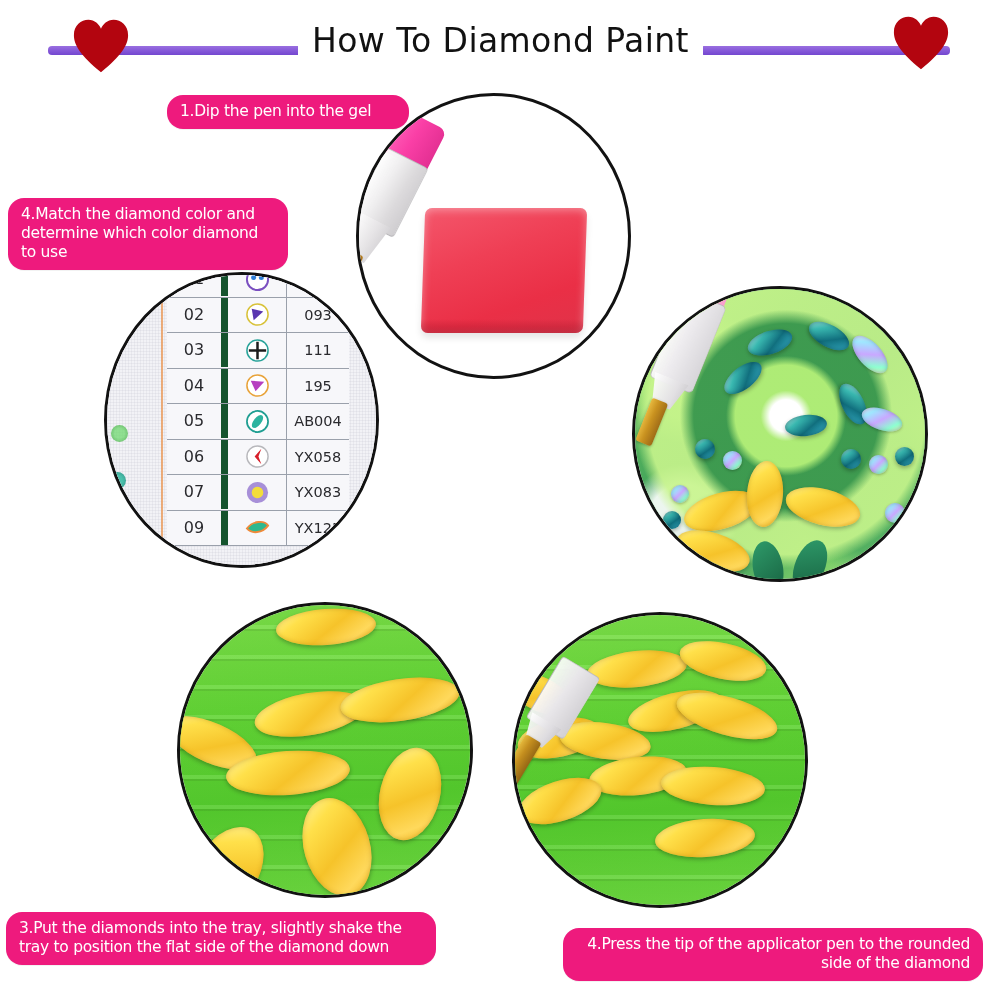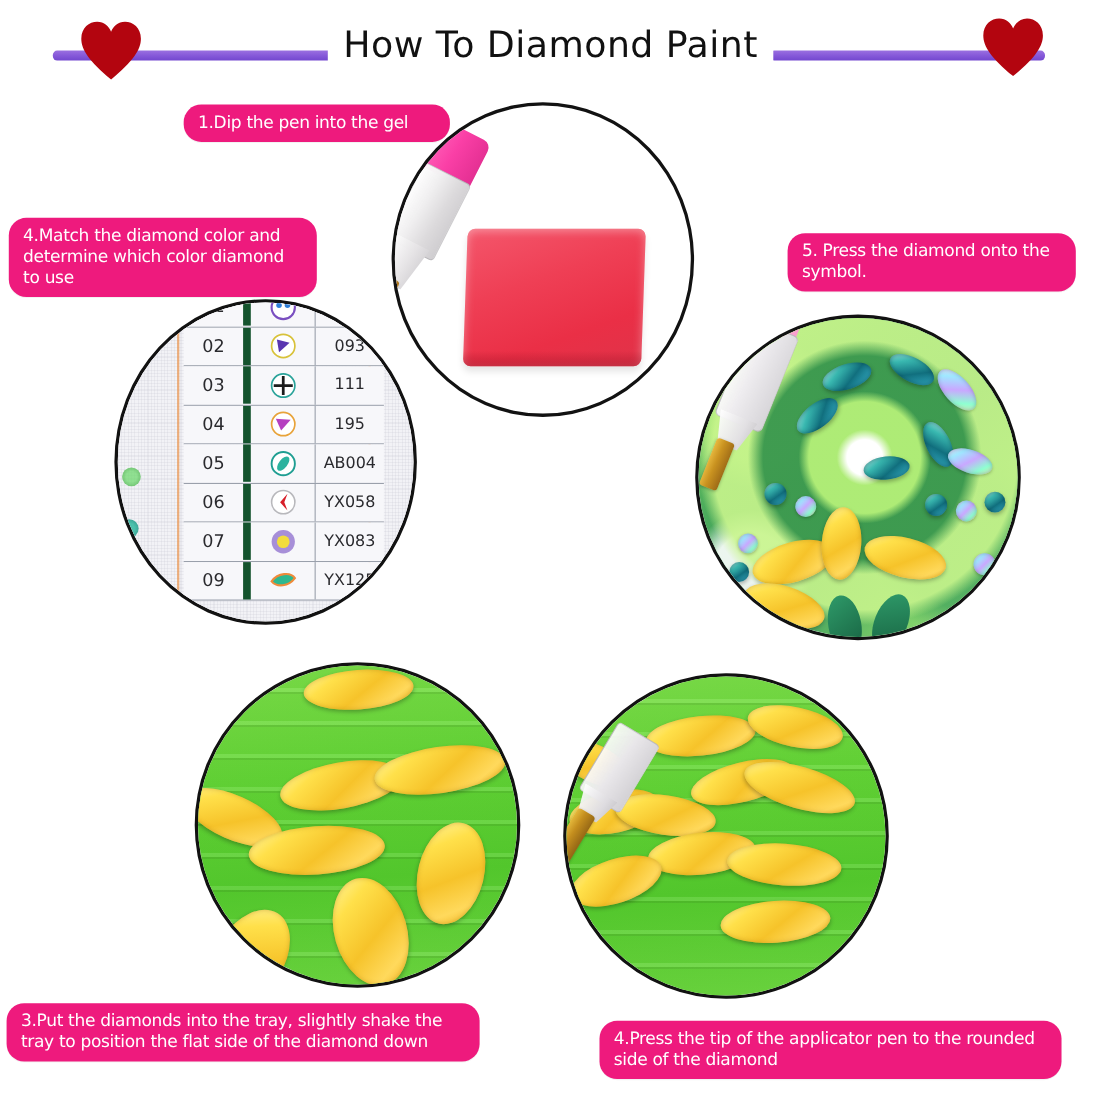--- a/index.html
+++ b/index.html
@@ -43,21 +43,21 @@
     padding:7px 13px 8px 13px;
     box-sizing:border-box;
     letter-spacing:-.3px;
     z-index:6;
     box-shadow:0 1px 0 rgba(0,0,0,.05);
   }
   .lbl1{left:167px;top:95px;width:242px;}
   .lbl2{left:8px;top:198px;width:280px;}
   .lbl5{left:716px;top:212px;width:262px;}
   .lbl3{left:6px;top:912px;width:430px;}
-  .lbl4{left:545px;top:928px;width:420px;}
+  .lbl4{left:563px;top:928px;width:420px;text-align:right;}
 
   
   .circ{
     position:absolute;border-radius:50%;
     border:3.5px solid #121212;
     overflow:hidden;background:#fff;
     box-sizing:border-box;
   }
   .c1{left:356px;top:93px;width:275px;height:286px;}
   .c2{left:104px;top:272px;width:275px;height:296px;}
@@ -315,21 +315,20 @@
                 <path d="M2 14 C8 6 20 5 24 11 C18 19 7 20 2 14 Z" fill="#2eb88f" stroke="#ef8a3a" stroke-width="2"></path>
               </svg>
           </div>
           <div class="ccode">YX125</div>
         </div>
 
       </div>
     </div>
   </div>
 
-  <div class="label lbl5">5.  Press the diamond onto the symbol.</div>
 
   <div class="circ c5">
     <div class="inner">
       <div class="mandala"></div>
 
       <div class="gem marq tealgem" style="left:112px;top:42px;width:46px;height:23px;transform:rotate(-18deg);"></div>
       <div class="gem marq tealgem" style="left:172px;top:36px;width:44px;height:22px;transform:rotate(28deg);"></div>
       <div class="gem marq ab-gem" style="left:212px;top:54px;width:46px;height:23px;transform:rotate(48deg);"></div>
       <div class="gem marq tealgem" style="left:86px;top:78px;width:44px;height:22px;transform:rotate(-38deg);"></div>
       <div class="gem marq tealgem" style="left:196px;top:104px;width:44px;height:22px;transform:rotate(64deg);"></div>

